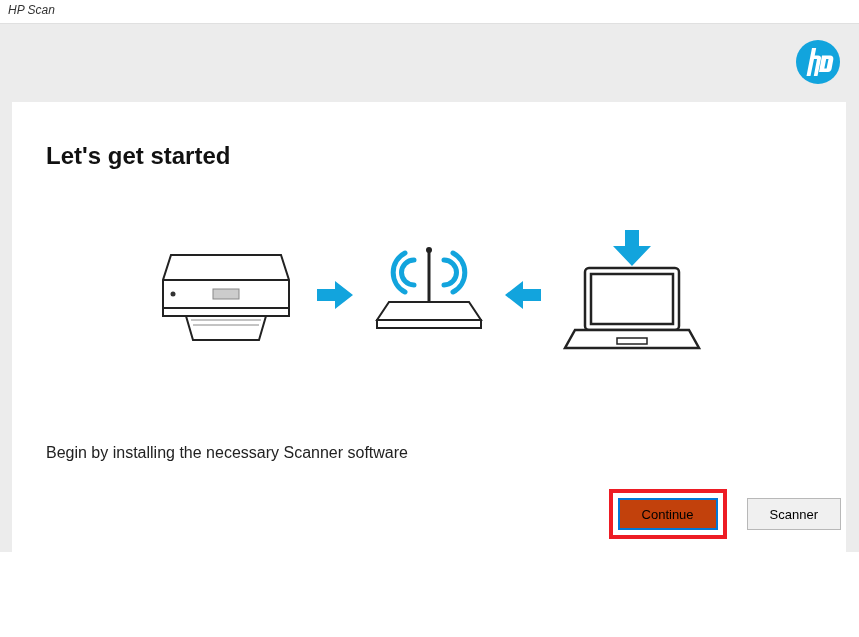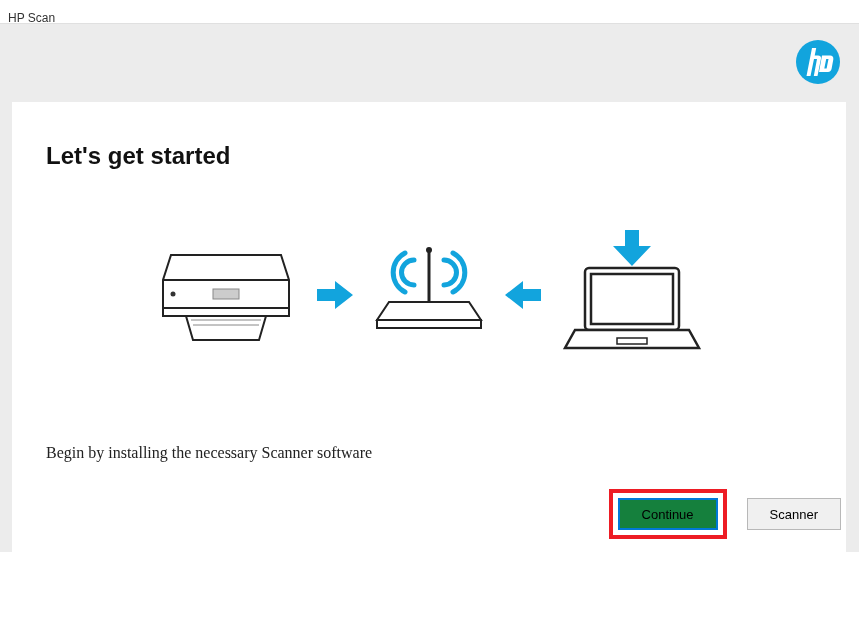--- a/index.html
+++ b/index.html
@@ -5,24 +5,25 @@
     * { box-sizing: border-box; margin: 0; padding: 0; }
     body {
       font-family: Arial, Helvetica, sans-serif;
       width: 859px;
       height: 637px;
       background: #fff;
       overflow: hidden;
     }
     .title-bar {
       height: 24px;
-      padding: 11px 8px;
+      padding: 3px 8px;
       font-size: 12px;
       color: #333;
       border-bottom: 1px solid #e0e0e0;
+      font-style: italic;
     }
     .content-area {
       background: #ececec;
       height: 528px;
       position: relative;
     }
     .logo-wrap {
       position: absolute;
       top: 15px;
       right: 18px;
@@ -46,21 +47,20 @@
       display: flex;
       align-items: center;
       justify-content: center;
       gap: 16px;
       margin: 0 auto 80px auto;
       width: 580px;
     }
     .instructions {
       font-size: 16px;
       color: #222;
-      font-family: Liberation Serif, serif;
     }
     .footer {
       position: absolute;
       bottom: 13px;
       right: 18px;
       display: flex;
       gap: 20px;
       align-items: center;
     }
     .btn {
@@ -74,21 +74,21 @@
       align-items: center;
       justify-content: center;
       min-width: 90px;
     }
     .btn-primary-wrap {
       padding: 5px;
       border: 4px solid #ed1c24;
     }
     .btn-primary {
       border: 2px solid #0078d7;
-      background: #15803d;
+      background: #c2410c;
       text-align: center;
     }
     .icon-arrow {
       flex-shrink: 0;
     }
   </style>
 </head>
 <body>
 
 <div class="title-bar">

